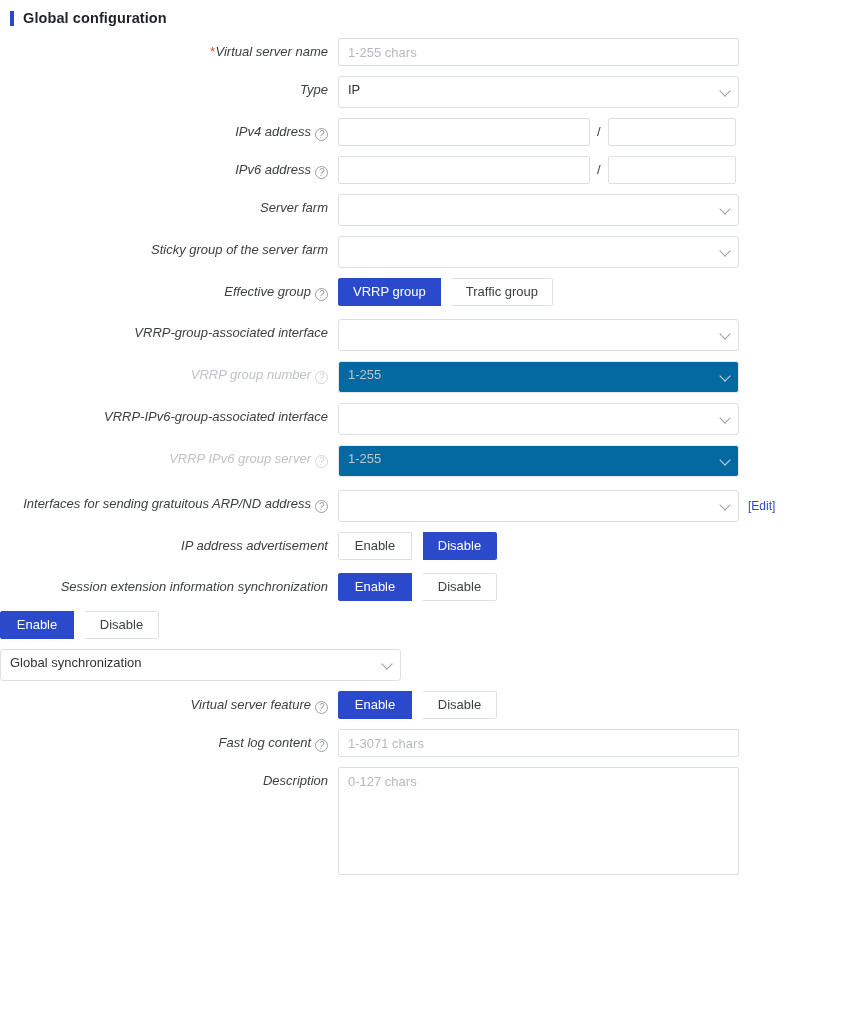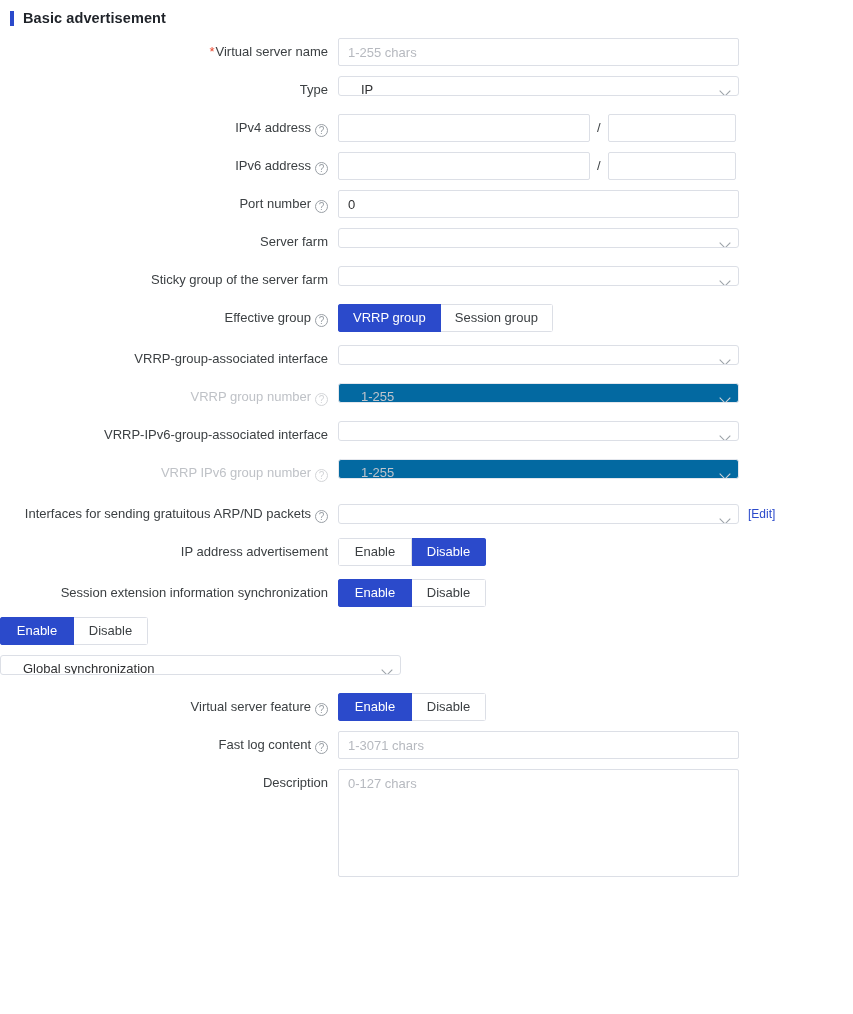--- a/index.html
+++ b/index.html
@@ -56,20 +56,21 @@
   .label {
     width: 338px;
     flex: 0 0 338px;
     text-align: right;
     padding-right: 10px;
     box-sizing: border-box;
     font-size: 13px;
     color: #3c4043;
     line-height: 28px;
     white-space: nowrap;
+    font-style: italic;
   }
   .label.disabled {
     color: #bfc2c7;
   }
   .req {
     color: #e8452c;
     margin-right: 1px;
   }
   .help {
     display: inline-block;
@@ -127,26 +128,26 @@
   .slash {
     margin: 0 7px;
     color: #3c4043;
     font-size: 13px;
     line-height: 28px;
   }
 
   
   .select {
     position: relative;
-    height: 20px;
+    height: 32px;
     box-sizing: border-box;
     border: 1px solid #dcdfe6;
     border-radius: 3px;
     background: #fff;
-    padding: 0 26px 0 22px;
+    padding: 0 26px 0 9px;
     font-size: 13px;
     color: #303133;
     line-height: 26px;
     white-space: nowrap;
     overflow: hidden;
   }
   .select.w400 { width: 401px; }
   .select.placeholder { color: #b6b9bf; }
   .select.disabled {
     background: #0369a1;
@@ -165,20 +166,21 @@
   }
   .select.disabled .chev {
     border-color: #d3d5d8;
   }
 
   
   .btngroup {
     display: inline-flex;
     border-radius: 3px;
     overflow: hidden;
+    gap: 11px;
   }
   .btngroup .btn {
     height: 28px;
     min-width: 74px;
     padding: 0 14px;
     box-sizing: border-box;
     border: 1px solid #dcdfe6;
     background: #fff;
     color: #3c4043;
     font-size: 13px;
@@ -211,21 +213,21 @@
   .row.gap-top { margin-top: 13px; }
   .row.gap-small { }
 </style>
 </head>
 <body>
 
 <div class="page">
 
   <div class="section-header">
     <div class="section-bar"></div>
-    <div class="section-title">Basic advertisement</div>
+    <div class="section-title">Global configuration</div>
   </div>
 
   <div class="form">
 
     <div class="row">
       <div class="label"><span class="req">*</span><span>Virtual server name</span></div>
       <div class="control">
         <input class="input w400" type="text" placeholder="1-255 chars" style="">
       </div>
     </div>
@@ -251,26 +253,20 @@
 
     <div class="row">
       <div class="label"><span>IPv6 address</span><span class="help">?</span></div>
       <div class="control">
         <input class="input w250" type="text" style="">
         <span class="slash">/</span>
         <input class="input w128" type="text" style="">
       </div>
     </div>
 
-    <div class="row">
-      <div class="label"><span>Port number</span><span class="help">?</span></div>
-      <div class="control">
-        <input class="input w400" type="text" value="0" style="">
-      </div>
-    </div>
 
     <div class="row">
       <div class="label">Server farm</div>
       <div class="control">
         <div class="select w400">
           <span></span>
           <span class="chev"></span>
         </div>
       </div>
     </div>
@@ -283,21 +279,21 @@
           <span class="chev"></span>
         </div>
       </div>
     </div>
 
     <div class="row gap-small">
       <div class="label"><span>Effective group</span><span class="help">?</span></div>
       <div class="control">
         <div class="btngroup">
           <button class="btn active">VRRP group</button>
-          <button class="btn">Session group</button>
+          <button class="btn">Traffic group</button>
         </div>
       </div>
     </div>
 
     <div class="row gap-top">
       <div class="label">VRRP-group-associated interface</div>
       <div class="control">
         <div class="select w400">
           <span></span>
           <span class="chev"></span>
@@ -319,31 +315,31 @@
       <div class="label">VRRP-IPv6-group-associated interface</div>
       <div class="control">
         <div class="select w400">
           <span></span>
           <span class="chev"></span>
         </div>
       </div>
     </div>
 
     <div class="row">
-      <div class="label disabled"><span>VRRP IPv6 group number</span><span class="help disabled">?</span></div>
+      <div class="label disabled"><span>VRRP IPv6 group server</span><span class="help disabled">?</span></div>
       <div class="control">
         <div class="select w400 disabled placeholder">
           <span>1-255</span>
           <span class="chev"></span>
         </div>
       </div>
     </div>
 
     <div class="row gap-top">
-      <div class="label"><span>Interfaces for sending gratuitous ARP/ND packets</span><span class="help">?</span></div>
+      <div class="label"><span>Interfaces for sending gratuitous ARP/ND address</span><span class="help">?</span></div>
       <div class="control">
         <div class="select w400">
           <span></span>
           <span class="chev"></span>
         </div>
         <a class="edit-link">[Edit]</a>
       </div>
     </div>
 
     <div class="row gap-small">

